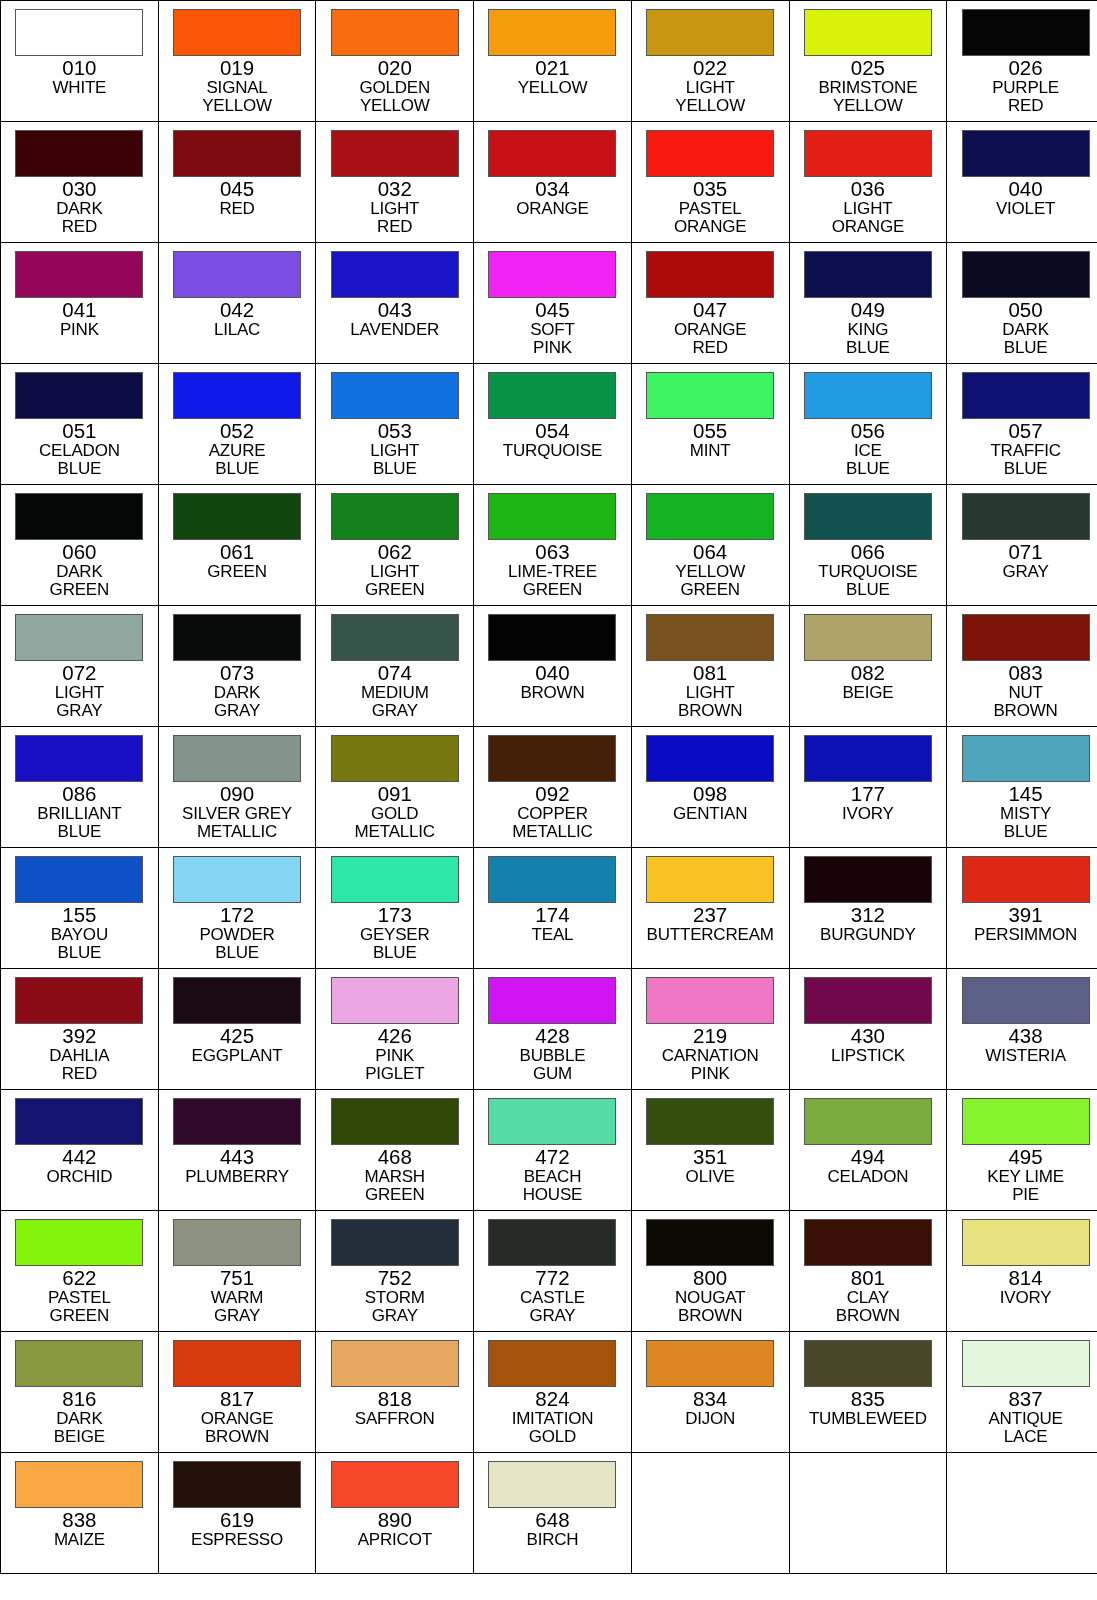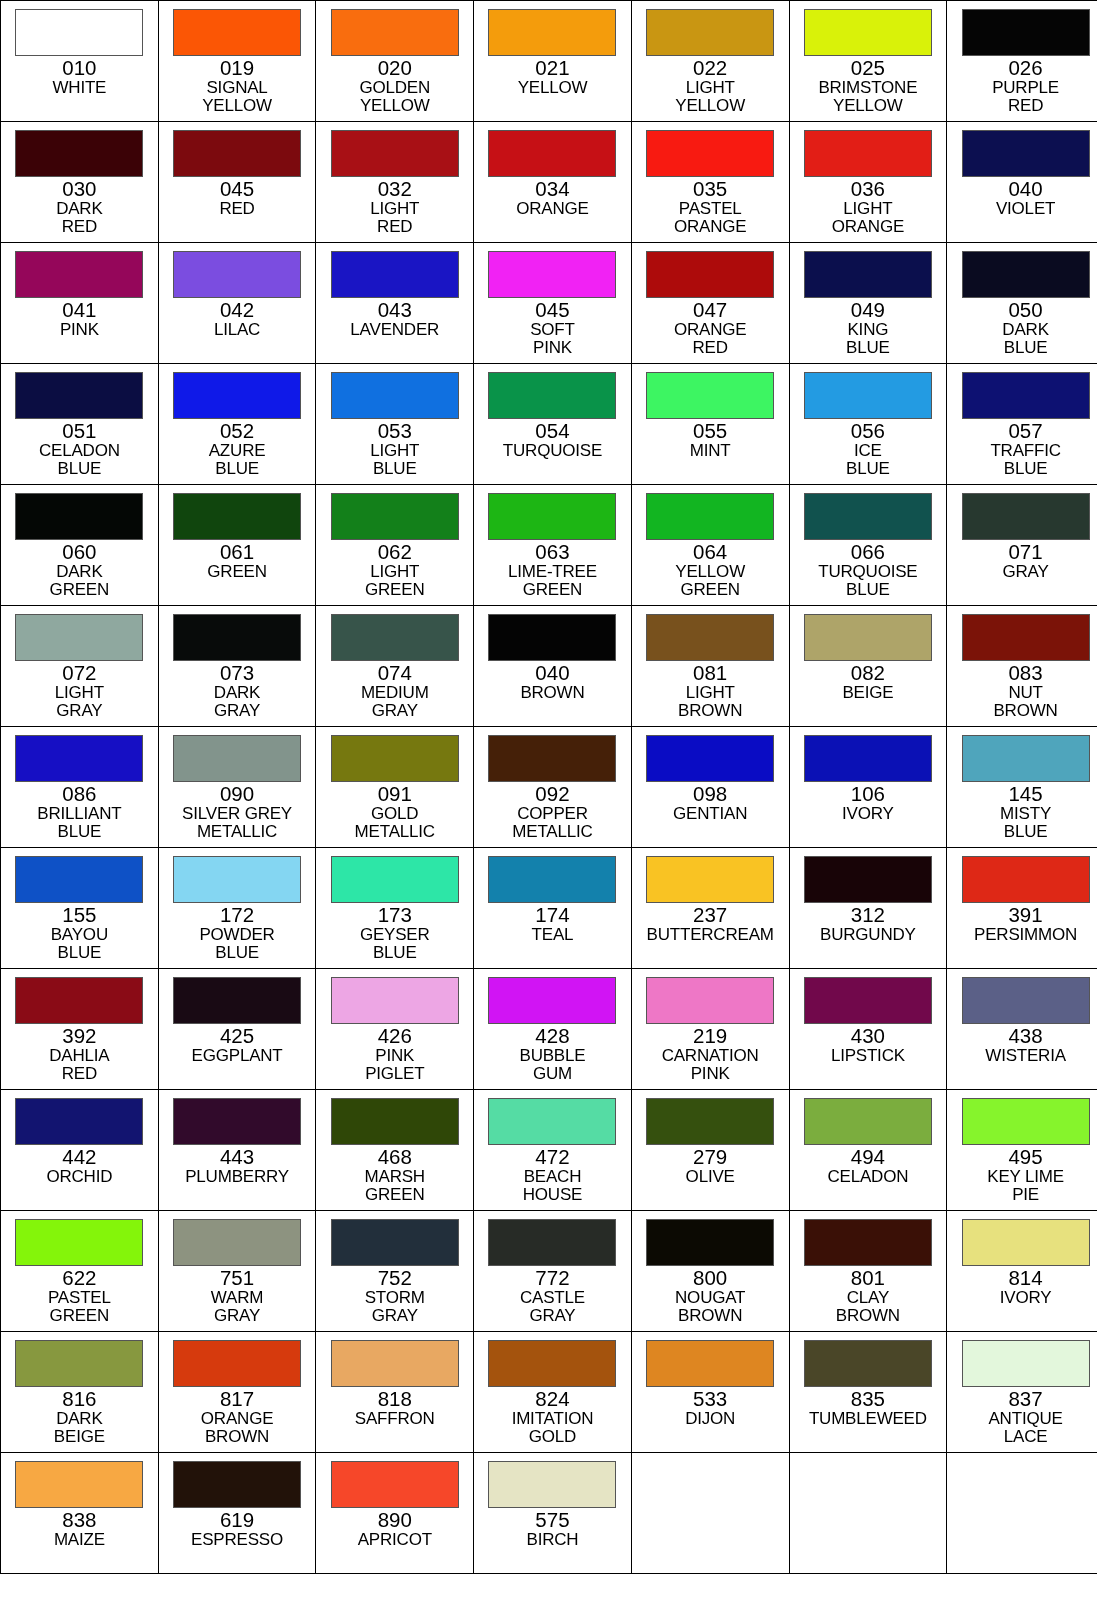--- a/index.html
+++ b/index.html
@@ -531,21 +531,21 @@
             <div class="labels">
               <span class="code">098</span>
               <span class="cname">GENTIAN</span>
             </div>
           </div>
         </td>
         <td>
           <div class="cell-inner">
             <div class="swatch" style="background: rgb(11, 17, 181);"></div>
             <div class="labels">
-              <span class="code">106</span>
+              <span class="code">177</span>
               <span class="cname">IVORY</span>
             </div>
           </div>
         </td>
         <td>
           <div class="cell-inner">
             <div class="swatch" style="background: rgb(79, 165, 188);"></div>
             <div class="labels">
               <span class="code">145</span>
               <span class="cname">MISTY
@@ -727,21 +727,21 @@
               <span class="code">472</span>
               <span class="cname">BEACH
 HOUSE</span>
             </div>
           </div>
         </td>
         <td>
           <div class="cell-inner">
             <div class="swatch" style="background: rgb(53, 80, 14);"></div>
             <div class="labels">
-              <span class="code">279</span>
+              <span class="code">351</span>
               <span class="cname">OLIVE</span>
             </div>
           </div>
         </td>
         <td>
           <div class="cell-inner">
             <div class="swatch" style="background: rgb(123, 173, 62);"></div>
             <div class="labels">
               <span class="code">494</span>
               <span class="cname">CELADON</span>
@@ -867,21 +867,21 @@
               <span class="code">824</span>
               <span class="cname">IMITATION
 GOLD</span>
             </div>
           </div>
         </td>
         <td>
           <div class="cell-inner">
             <div class="swatch" style="background: rgb(222, 134, 33);"></div>
             <div class="labels">
-              <span class="code">533</span>
+              <span class="code">834</span>
               <span class="cname">DIJON</span>
             </div>
           </div>
         </td>
         <td>
           <div class="cell-inner">
             <div class="swatch" style="background: rgb(74, 70, 40);"></div>
             <div class="labels">
               <span class="code">835</span>
               <span class="cname">TUMBLEWEED</span>
@@ -924,21 +924,21 @@
             <div class="labels">
               <span class="code">890</span>
               <span class="cname">APRICOT</span>
             </div>
           </div>
         </td>
         <td>
           <div class="cell-inner">
             <div class="swatch" style="background: rgb(229, 228, 196);"></div>
             <div class="labels">
-              <span class="code">575</span>
+              <span class="code">648</span>
               <span class="cname">BIRCH</span>
             </div>
           </div>
         </td>
         <td class="empty-cell"></td>
         <td class="empty-cell"></td>
         <td class="empty-cell"></td>
       </tr>
     </tbody>
 </table>

